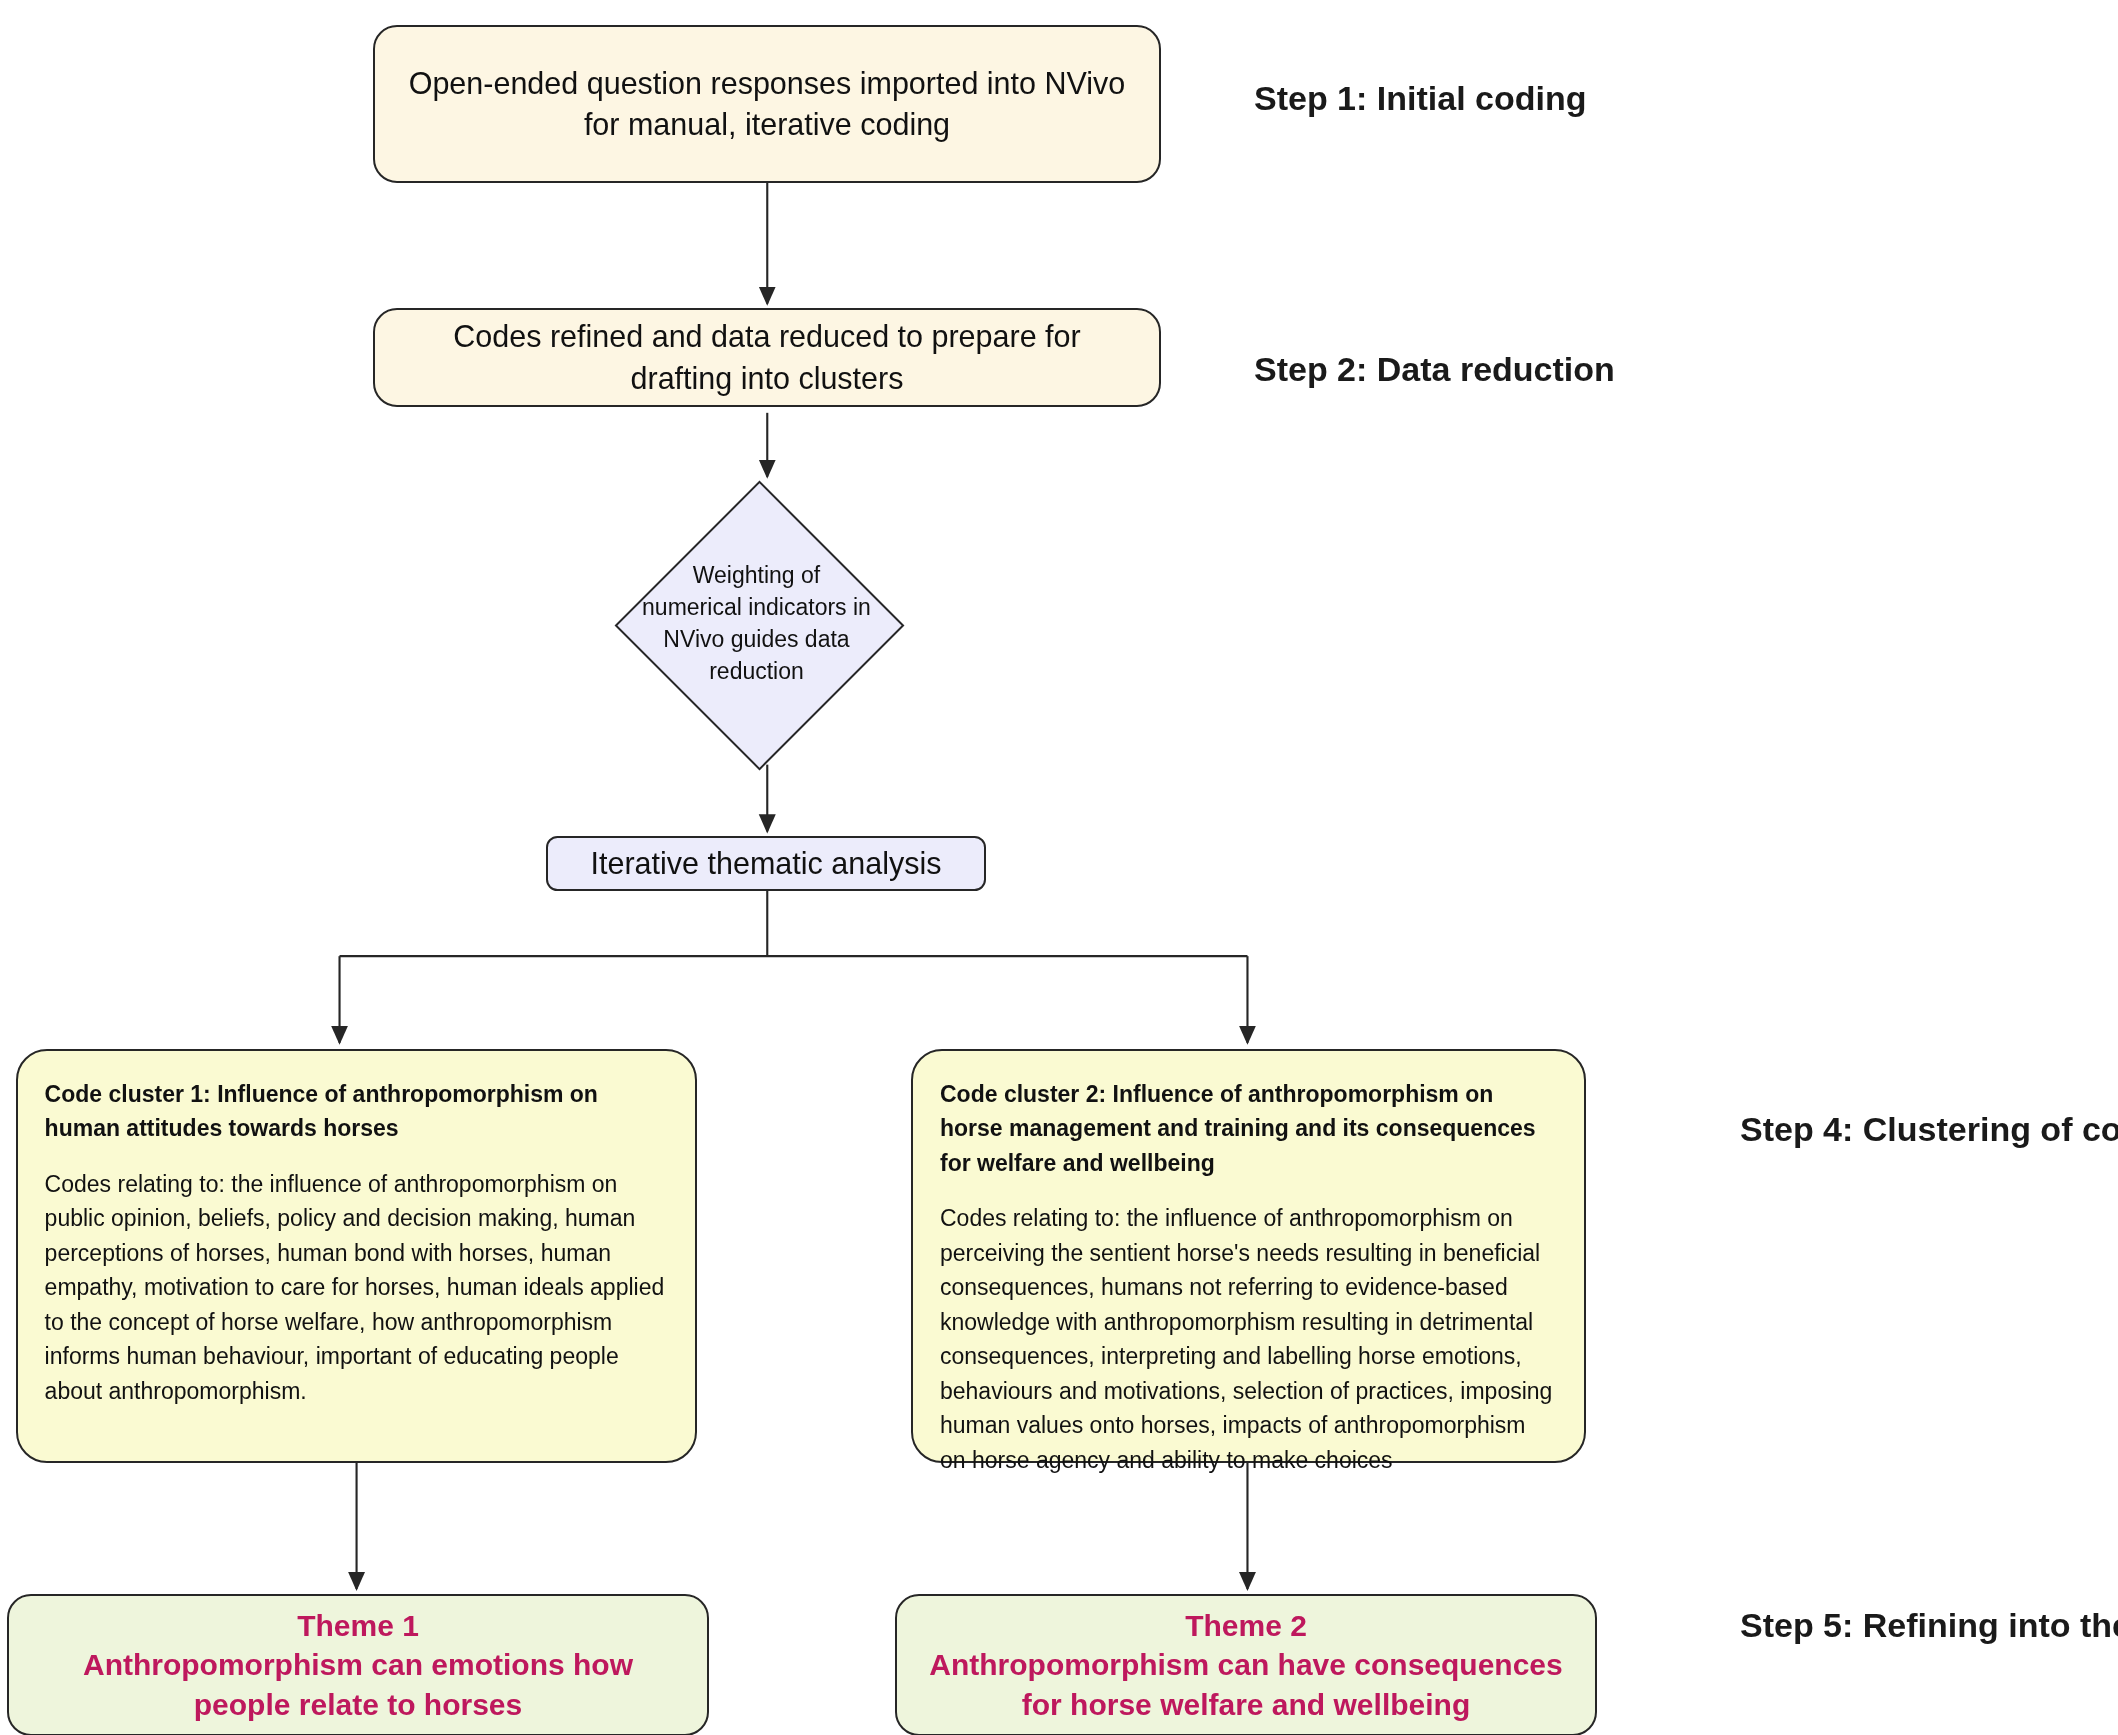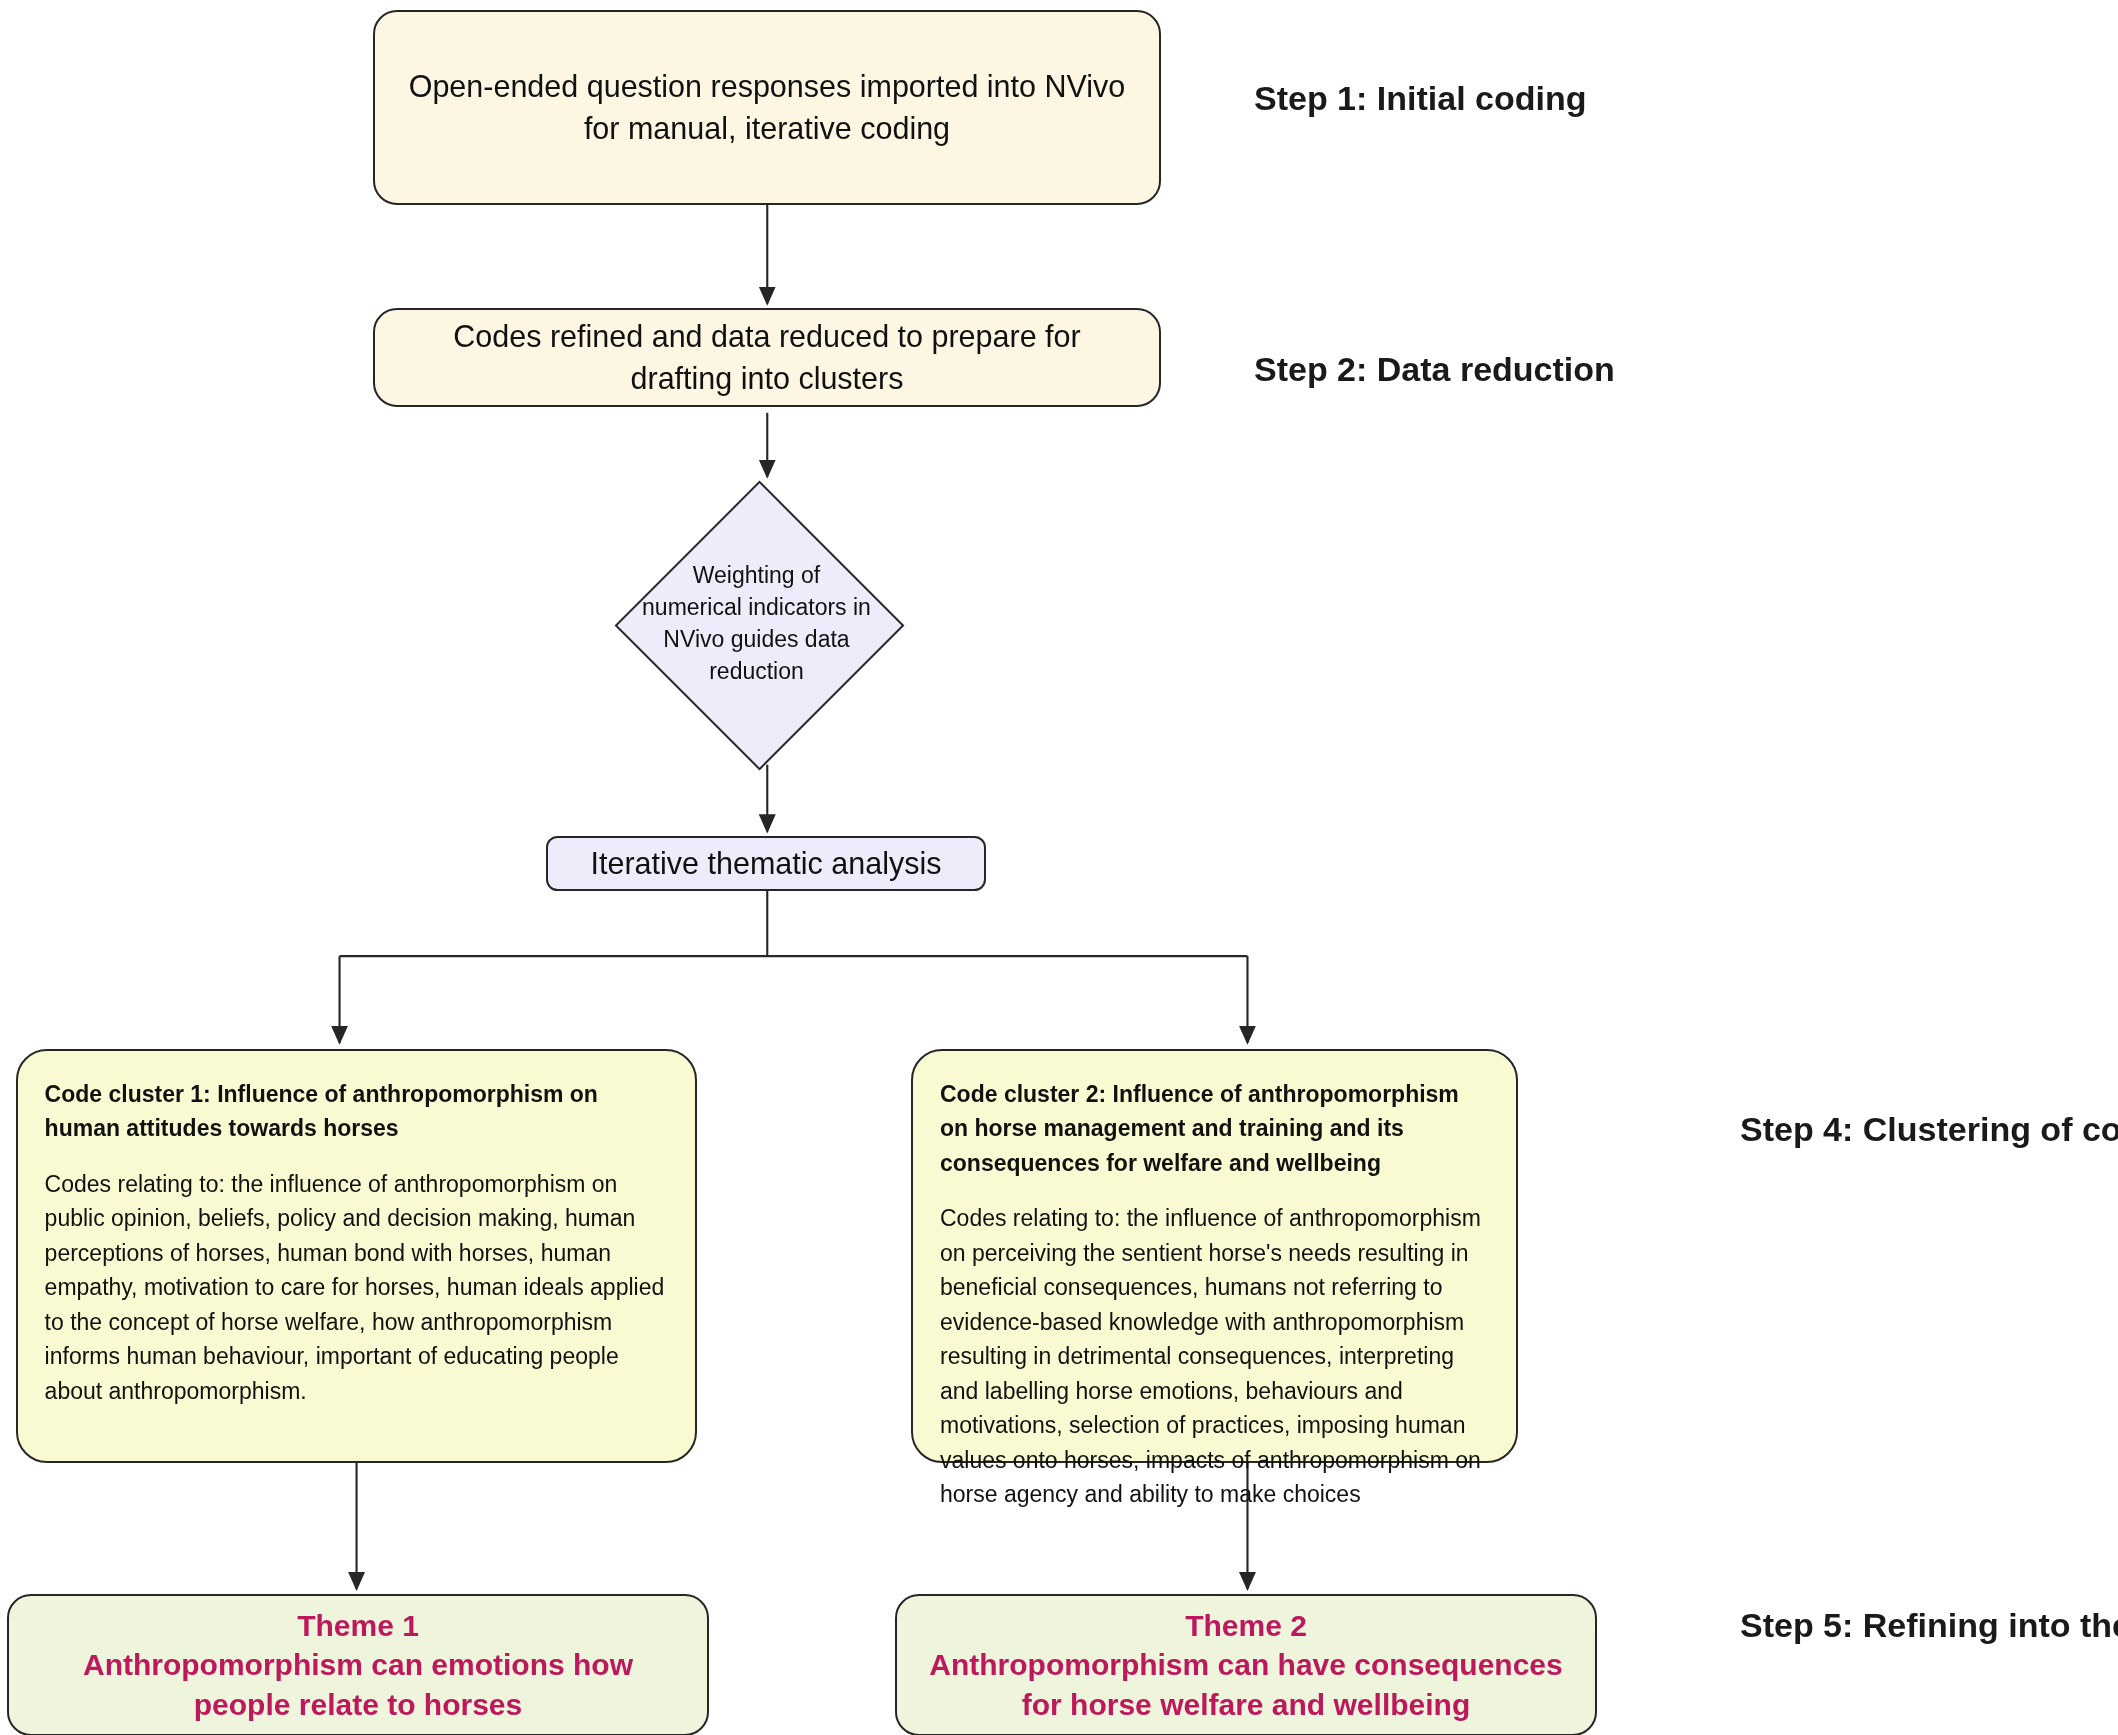--- a/index.html
+++ b/index.html
@@ -38,21 +38,21 @@
 
   
   .proc {
     background: #fdf6e3;
     border-radius: 24px;
     font-size: 30.5px;
     line-height: 1.35;
     padding: 12.8px 28px;
     color: #111111;
   }
-  #node-step1 { left: 373px; top: 10px;  width: 788px; height: 195px; }
+  #node-step1 { left: 373px; top: 25px;  width: 788px; height: 158px; }
   #node-step2 { left: 373px; top: 308px; width: 788px; height: 99px; }
 
   
   #node-diamond {
     left: 587px;
     top: 481px;
     width: 339px;
     height: 284px;
     border: none;
     background: transparent;
@@ -104,21 +104,21 @@
     background: #fafad2;
     border-radius: 31px;
     display: block;
     padding: 25.5px 27px 25.5px 27px;
     text-align: left;
     font-size: 23px;
     line-height: 1.5;
     color: #111111;
   }
   #node-cluster1 { left: 15.6px;   top: 1049px; width: 681px;  height: 414px; }
-  #node-cluster2 { left: 911px; top: 1049px; width: 607px;  height: 414px; }
+  #node-cluster2 { left: 911px; top: 1049px; width: 675px;  height: 414px; }
   .cluster-title {
     font-weight: bold;
     margin: 0 0 21px 0;
   }
   .cluster-body {
     margin: 0;
   }
 
   
   .theme {

